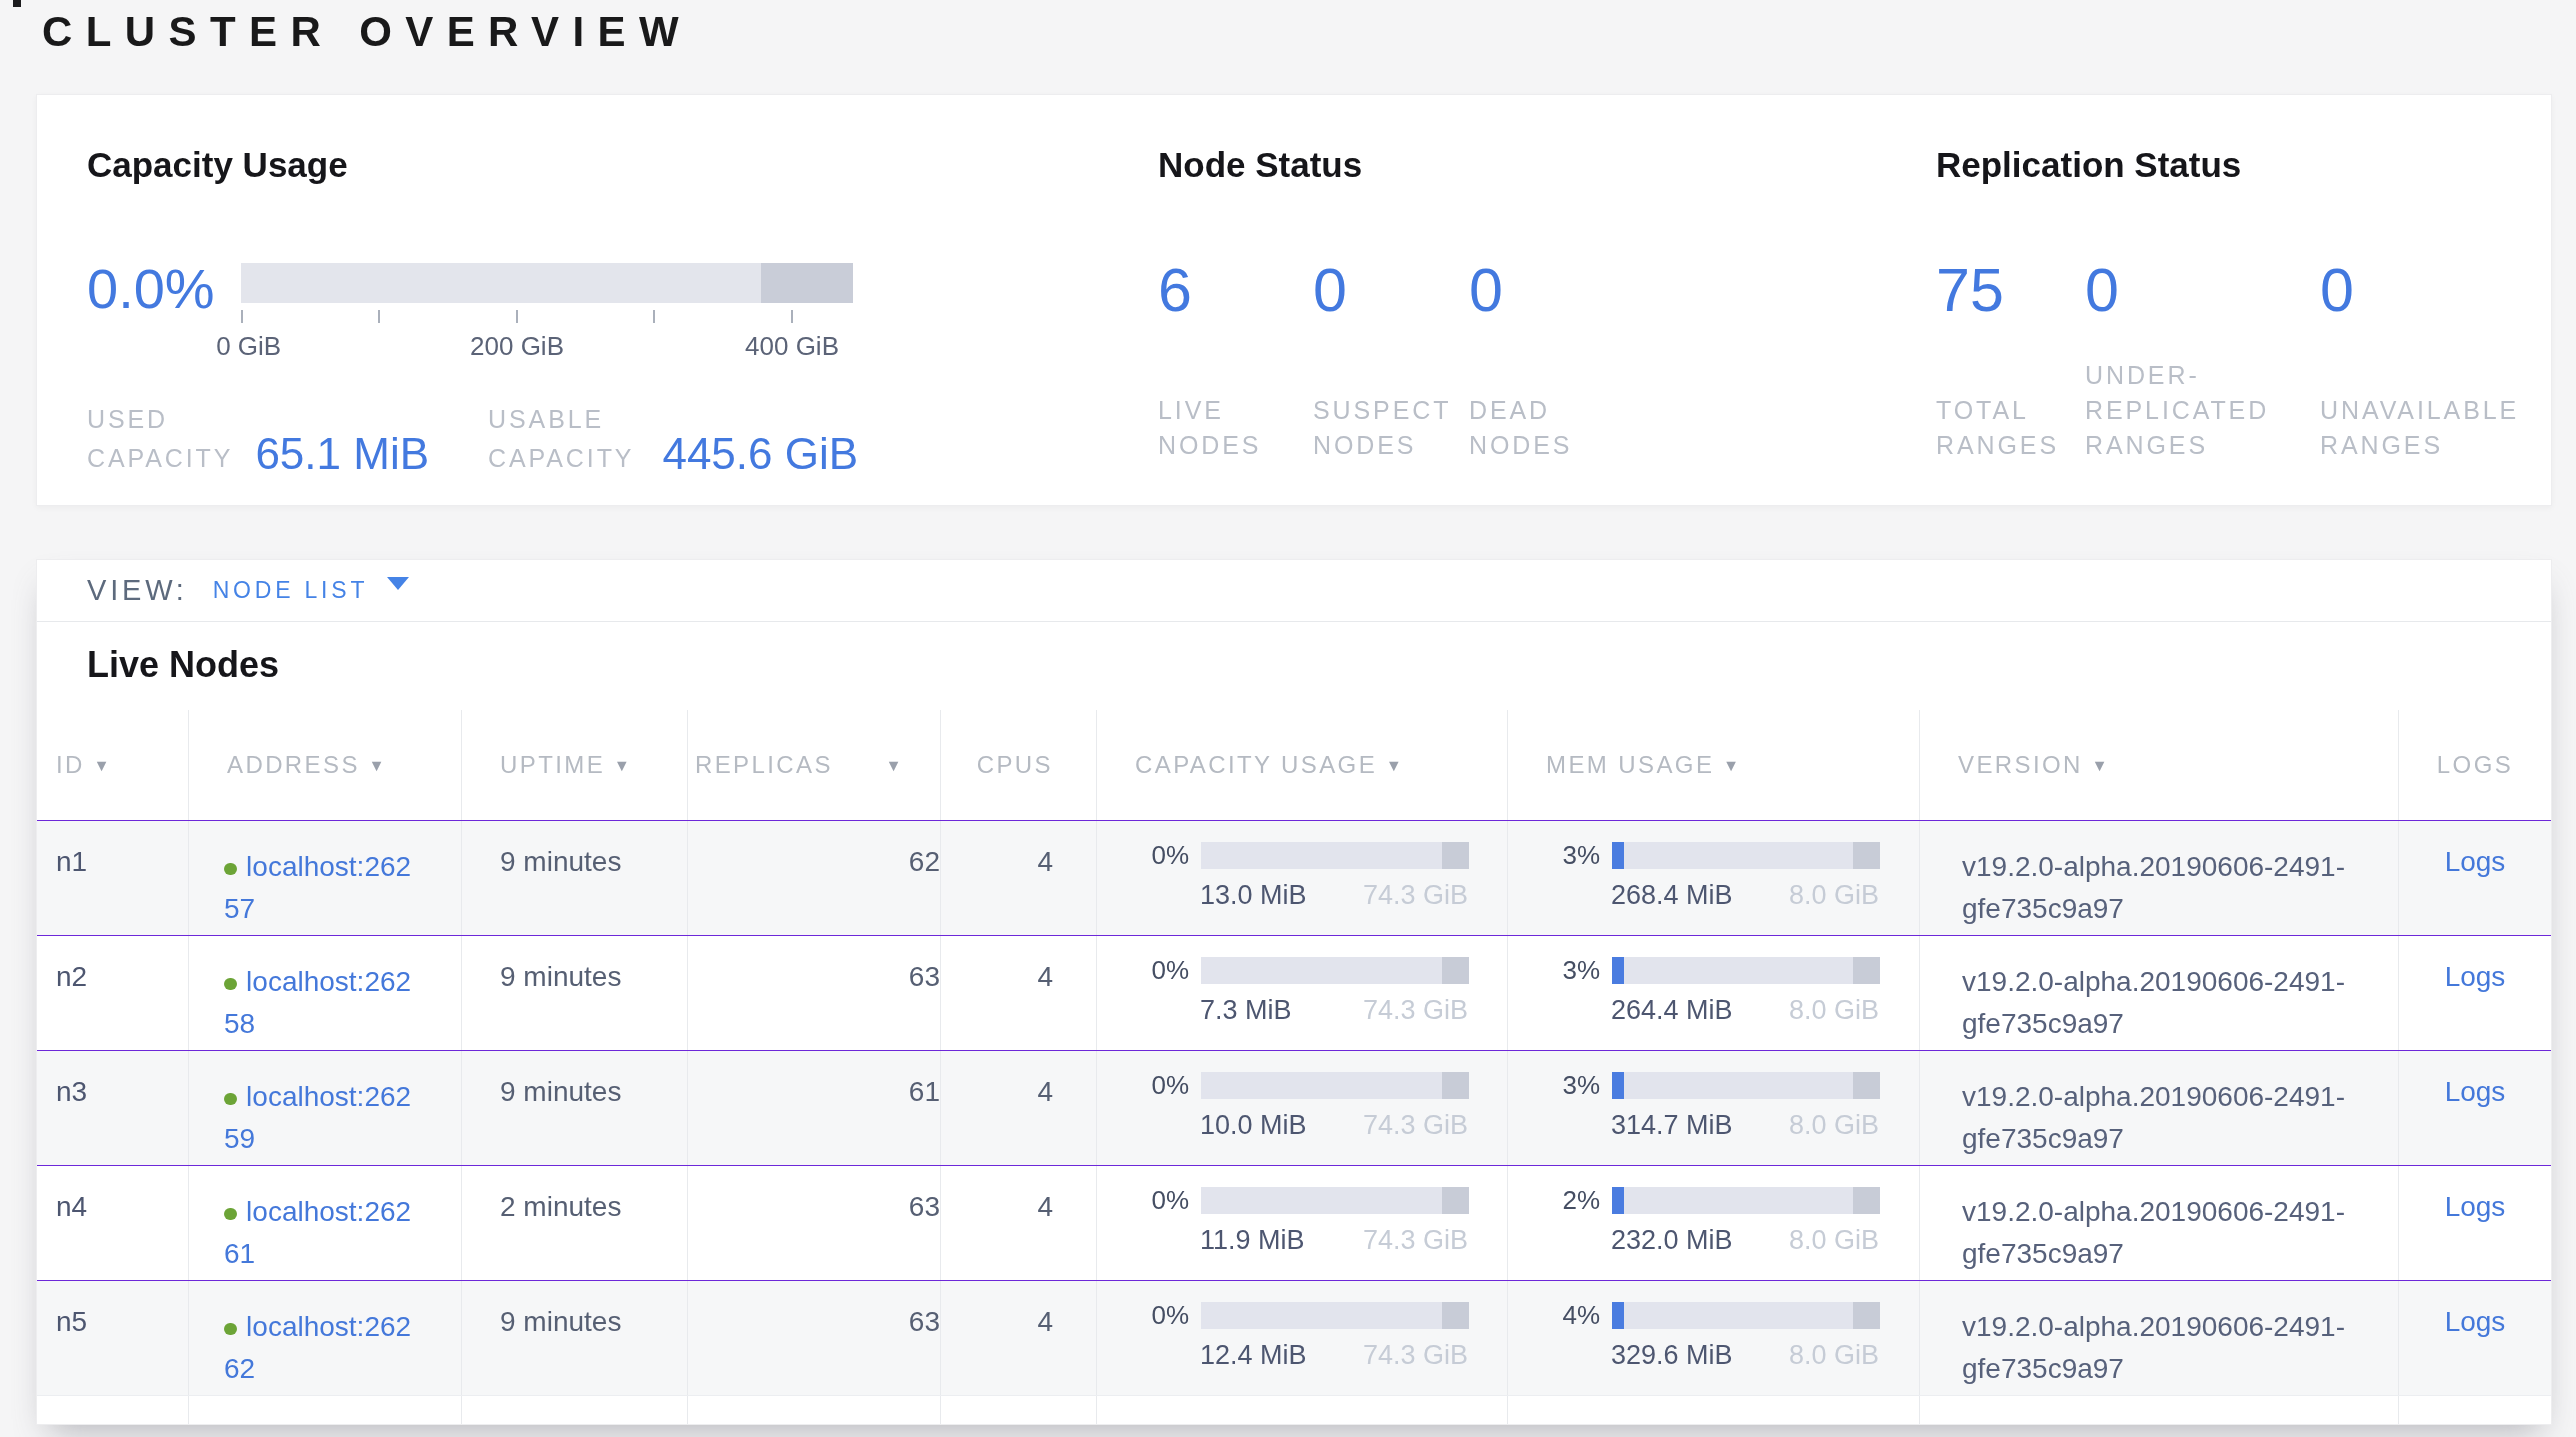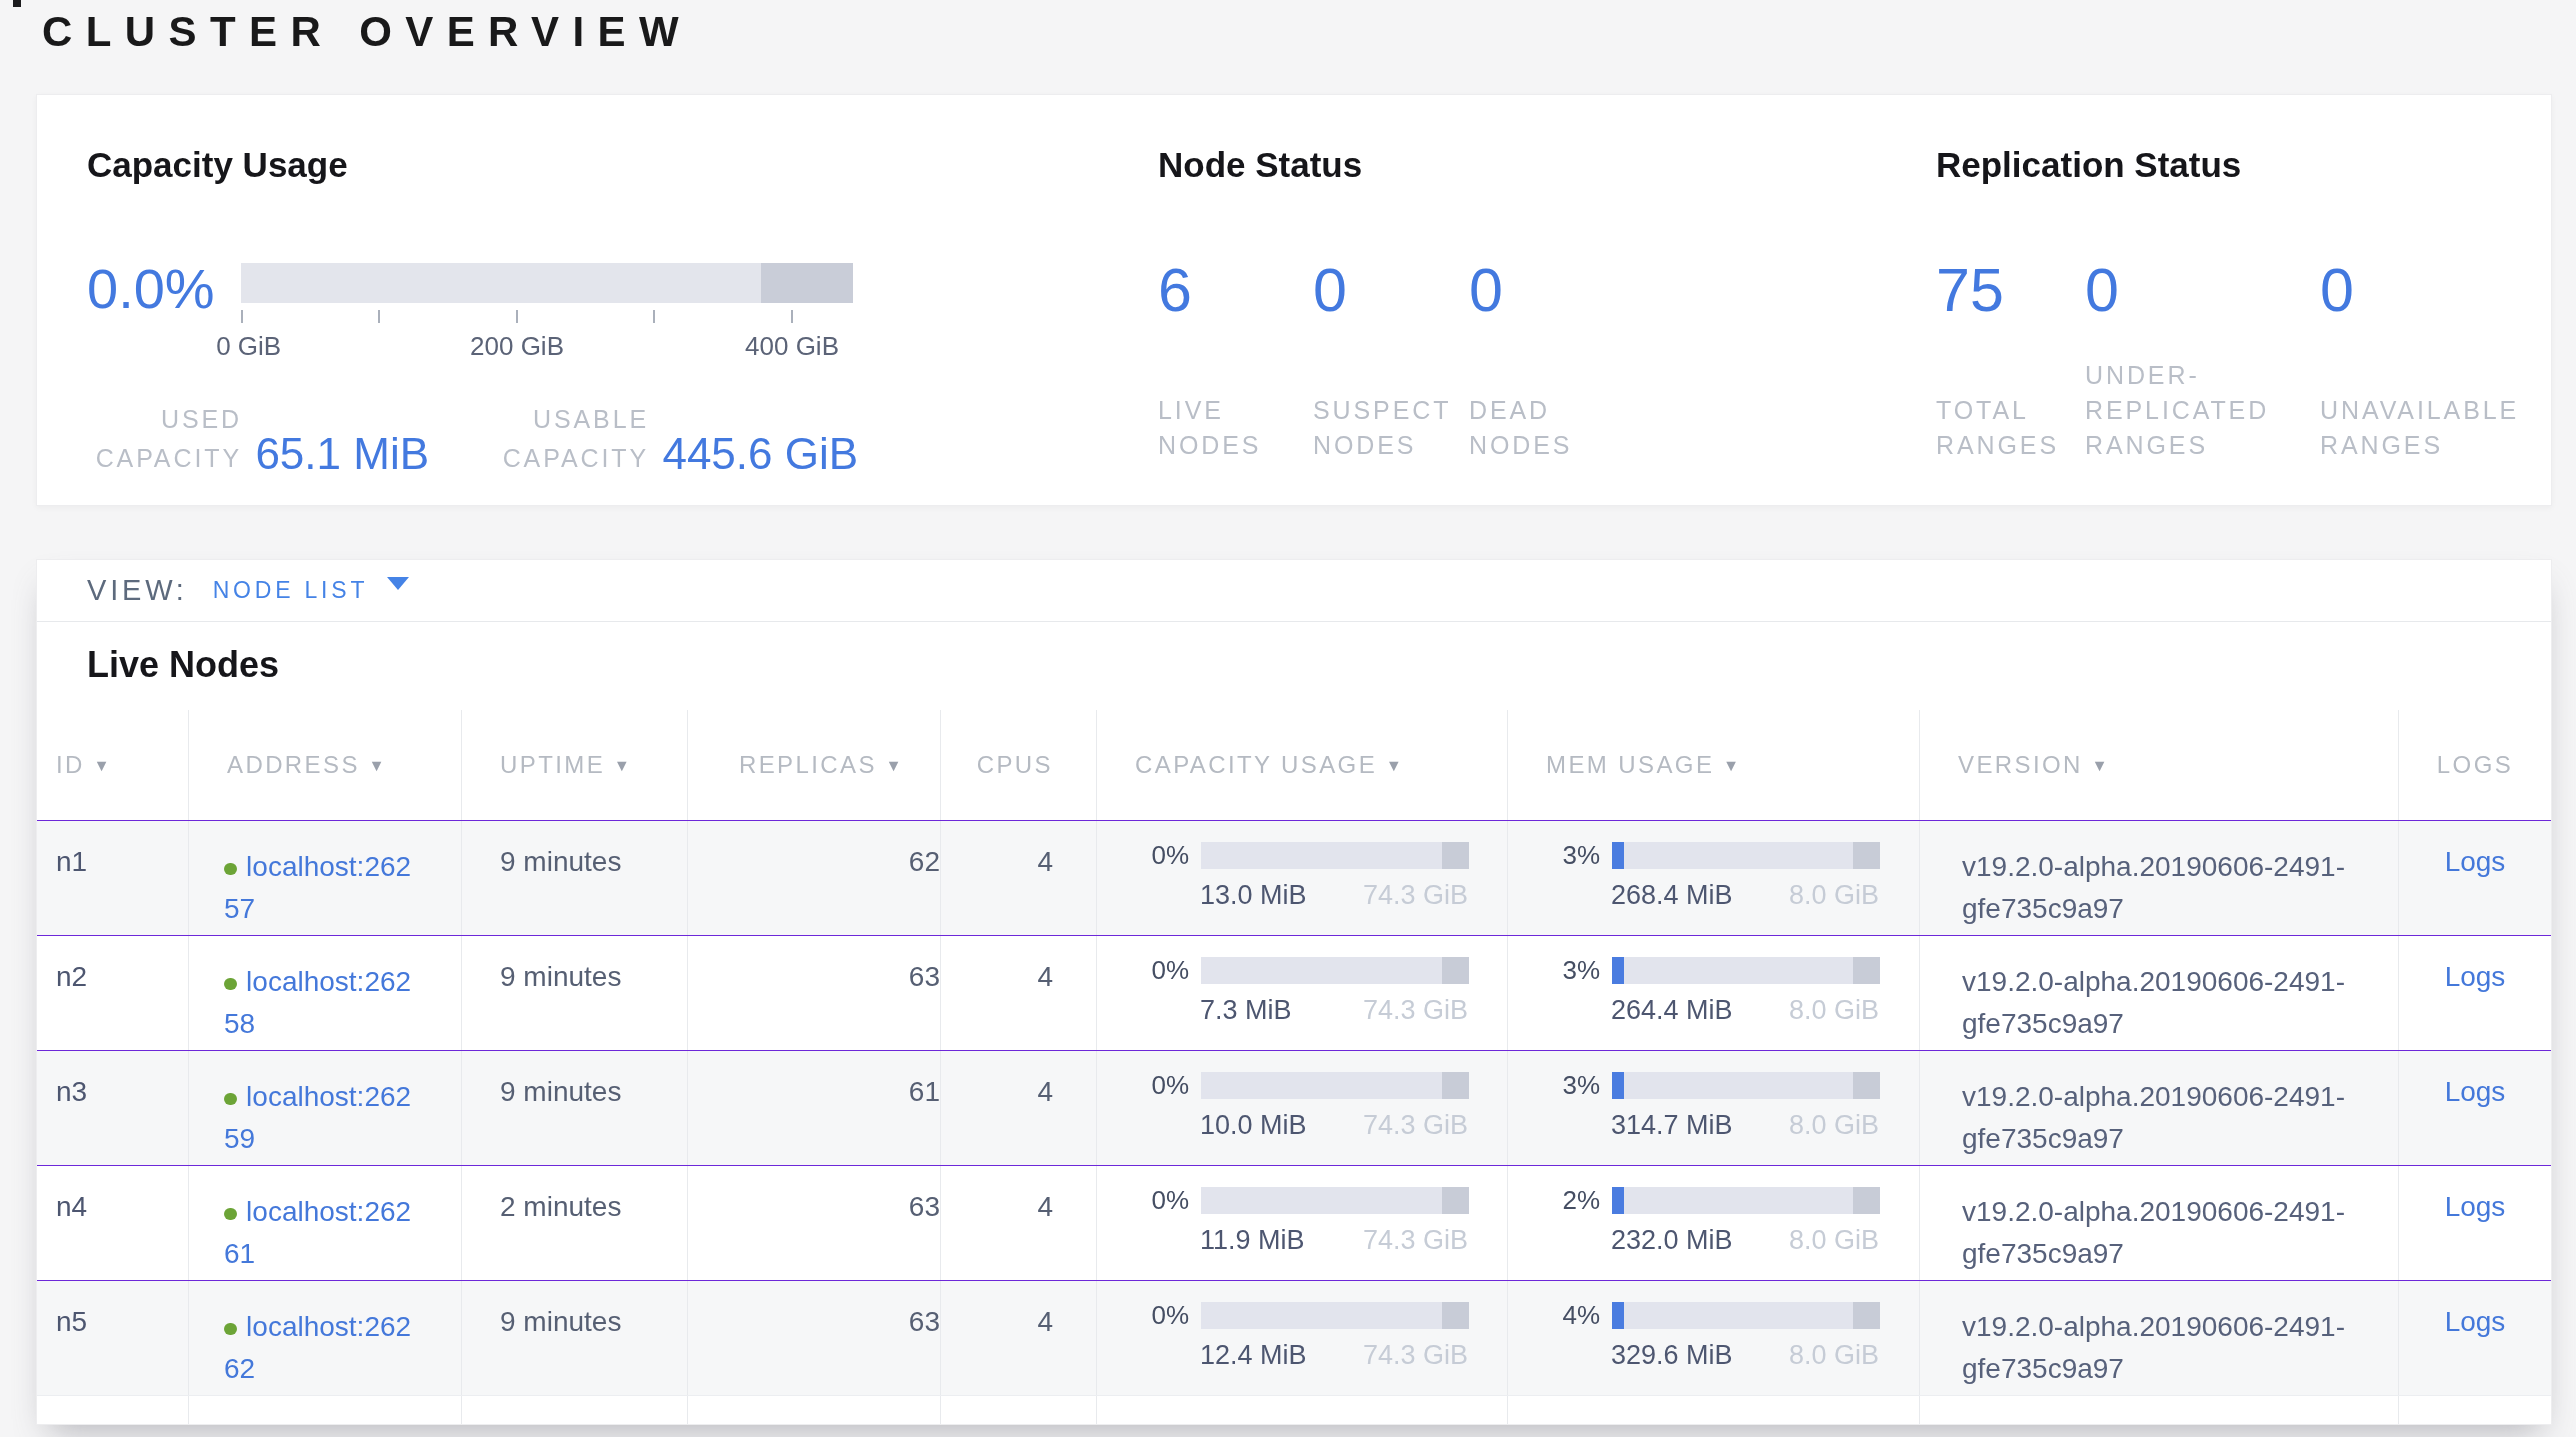--- a/index.html
+++ b/index.html
@@ -23,21 +23,21 @@
   .panel-replication{left:1899px;width:613px;}
   .panel-title{position:absolute;top:50px;left:0;font-size:35px;font-weight:700;color:#16161a;}
   .big-pct{position:absolute;left:0;top:163px;font-size:56px;color:#4379df;line-height:1.1;}
   .cap-bar{position:absolute;left:154px;top:168px;width:612px;height:40px;background:#e3e5ec;}
   .cap-bar-dark{position:absolute;right:0;top:0;width:92px;height:40px;background:#c9cdd8;}
   .cap-ticks{position:absolute;left:154px;top:215px;width:612px;height:13.4px;}
   .tick{position:absolute;top:0;width:1.9px;height:13.4px;background:#aab0bb;}
   .cap-tick-labels{position:absolute;left:154px;top:236px;width:612px;height:29px;font-size:26px;color:#5b6377;}
   .tick-label{position:absolute;transform:translateX(-50%);white-space:nowrap;}
   .metrics-row{position:absolute;left:0;top:305px;display:flex;align-items:flex-end;}
-  .metric{display:flex;align-items:flex-end;text-align:right;}
+  .metric{display:flex;align-items:flex-end;}
   .metric-label{
     width:155px;font-size:25px;letter-spacing:2.9px;line-height:1.55;
     color:#b9bec7;text-transform:uppercase;
   }
   .metric-value{font-size:44px;color:#4379df;line-height:1;margin-left:13.4px;margin-bottom:1.9px;white-space:nowrap;}
   .metric+.metric{margin-left:59px;}
   .stats-row{position:absolute;left:0;top:165px;display:flex;}
   .stat{position:relative;height:203px;}
   .stat-value{font-size:61px;line-height:1;color:#4379df;}
   .stat-label{
@@ -60,21 +60,21 @@
   .node-table{position:absolute;left:0;top:150px;right:0;}
   .tr{display:flex;width:2516px;box-sizing:border-box;}
   .tr-header{height:110px;}
   .tr-data{height:115px;border-top:1px solid #6d28d9;}
   .tr-data.striped{background:#f6f7f8;}
   .tr-stub{height:31px;border-top:1px solid #eceef1;background:#ffffff;}
   .td,.th{box-sizing:border-box;border-right:1px solid #e8eaed;overflow:hidden;}
   .col-id{width:152px;}
   .col-address{width:273px;}
   .col-uptime{width:226px;}
-  .col-replicas{width:253px;}
+  .col-replicas{width:253px;gap:44px;}
   .col-cpus{width:156px;}
   .col-capacity{width:411px;}
   .col-mem{width:412px;}
   .col-version{width:479px;}
   .col-logs{width:152px;border-right:none;}
   .th{
     display:flex;align-items:center;
     font-size:24px;letter-spacing:2.4px;color:#b5bac2;text-transform:uppercase;cursor:pointer;
   }
   .th.align-left{padding-left:38px;}

